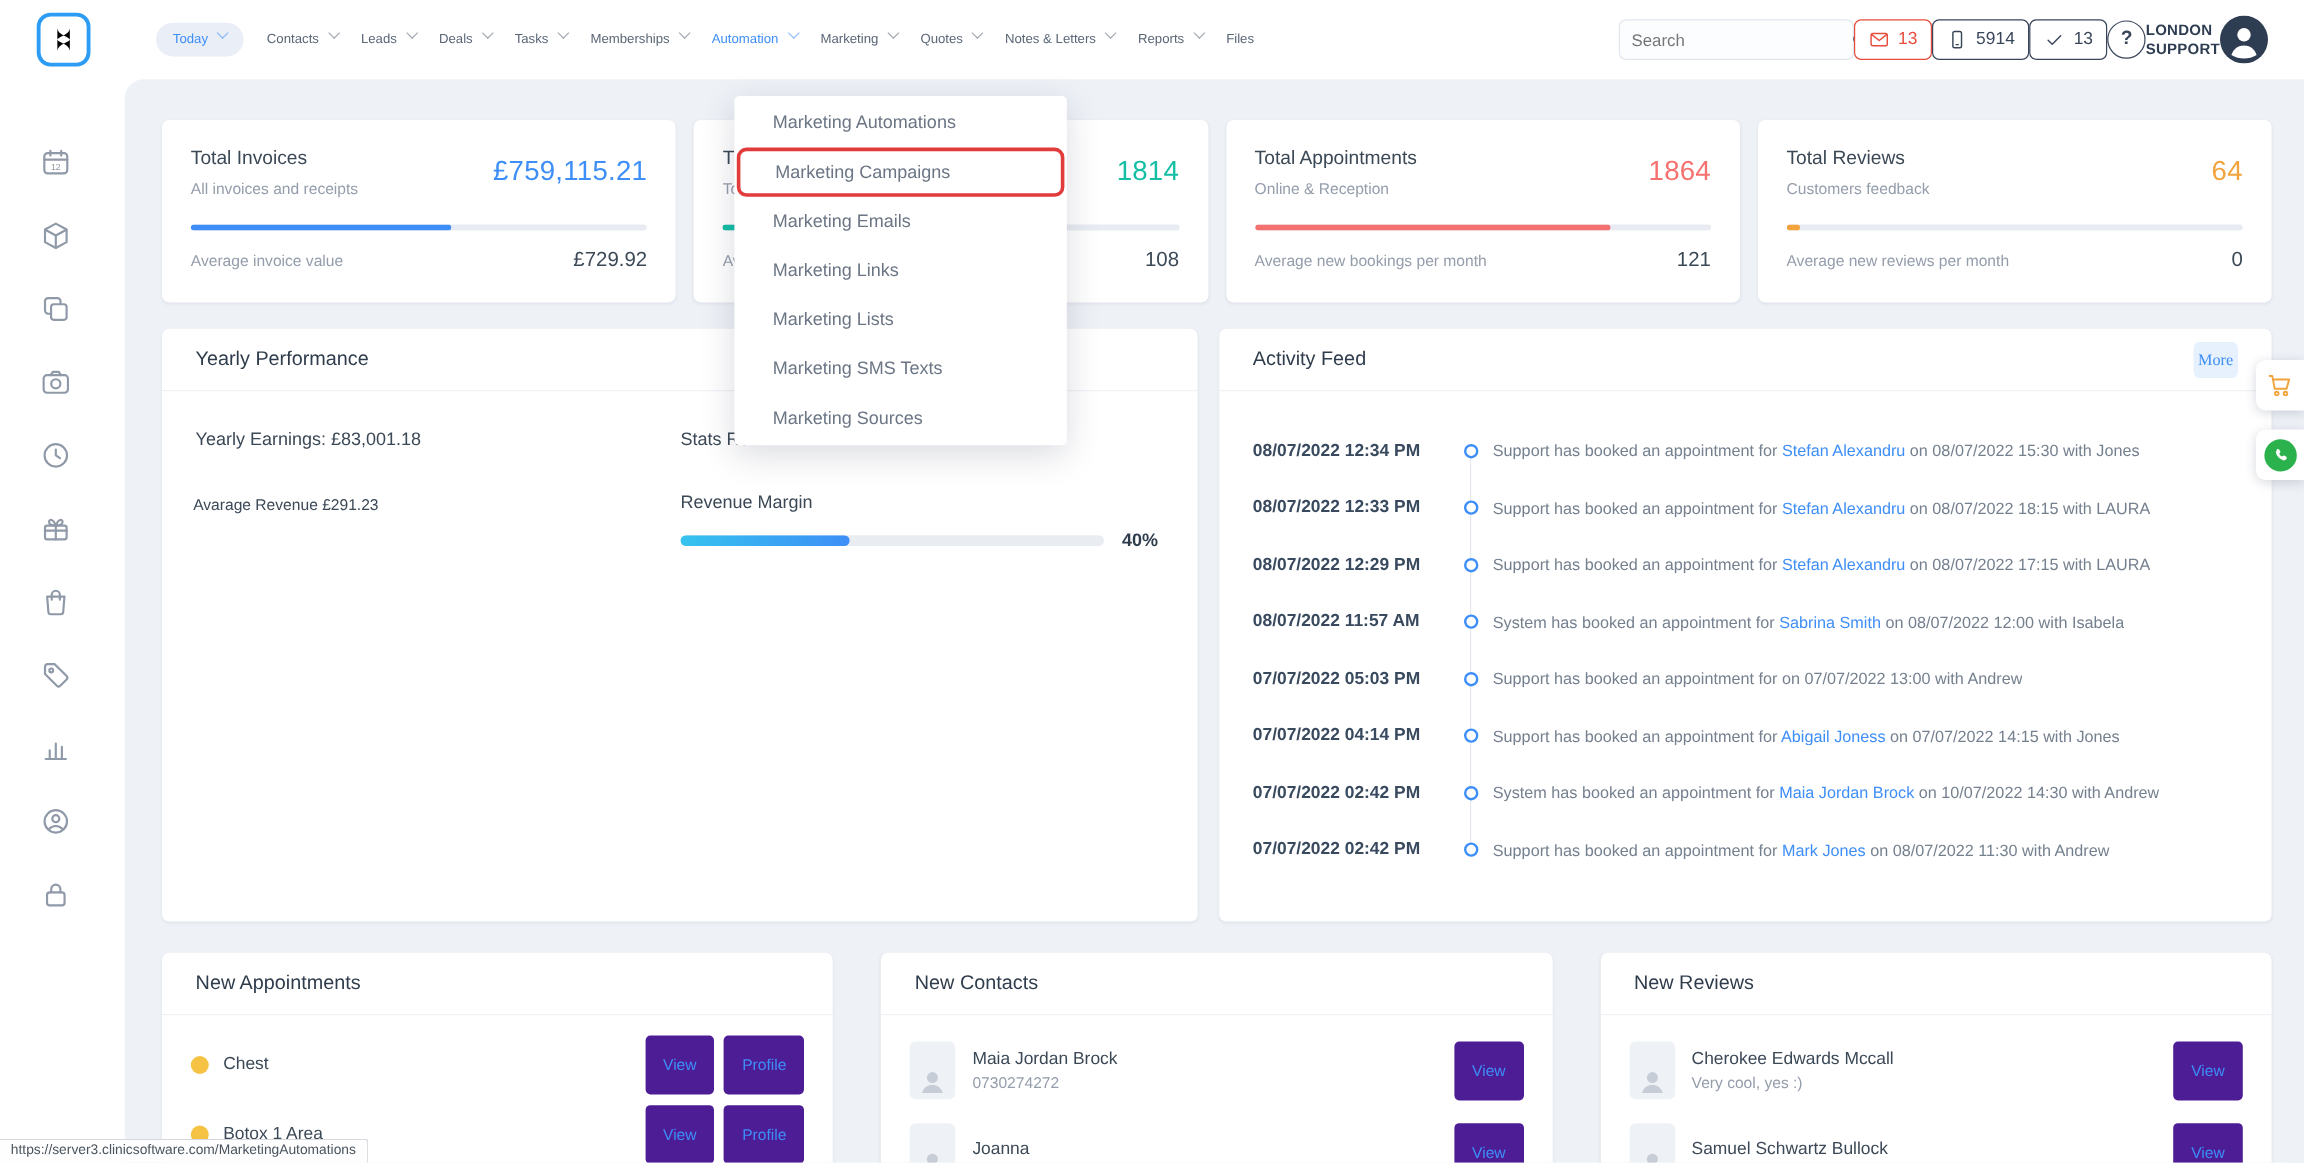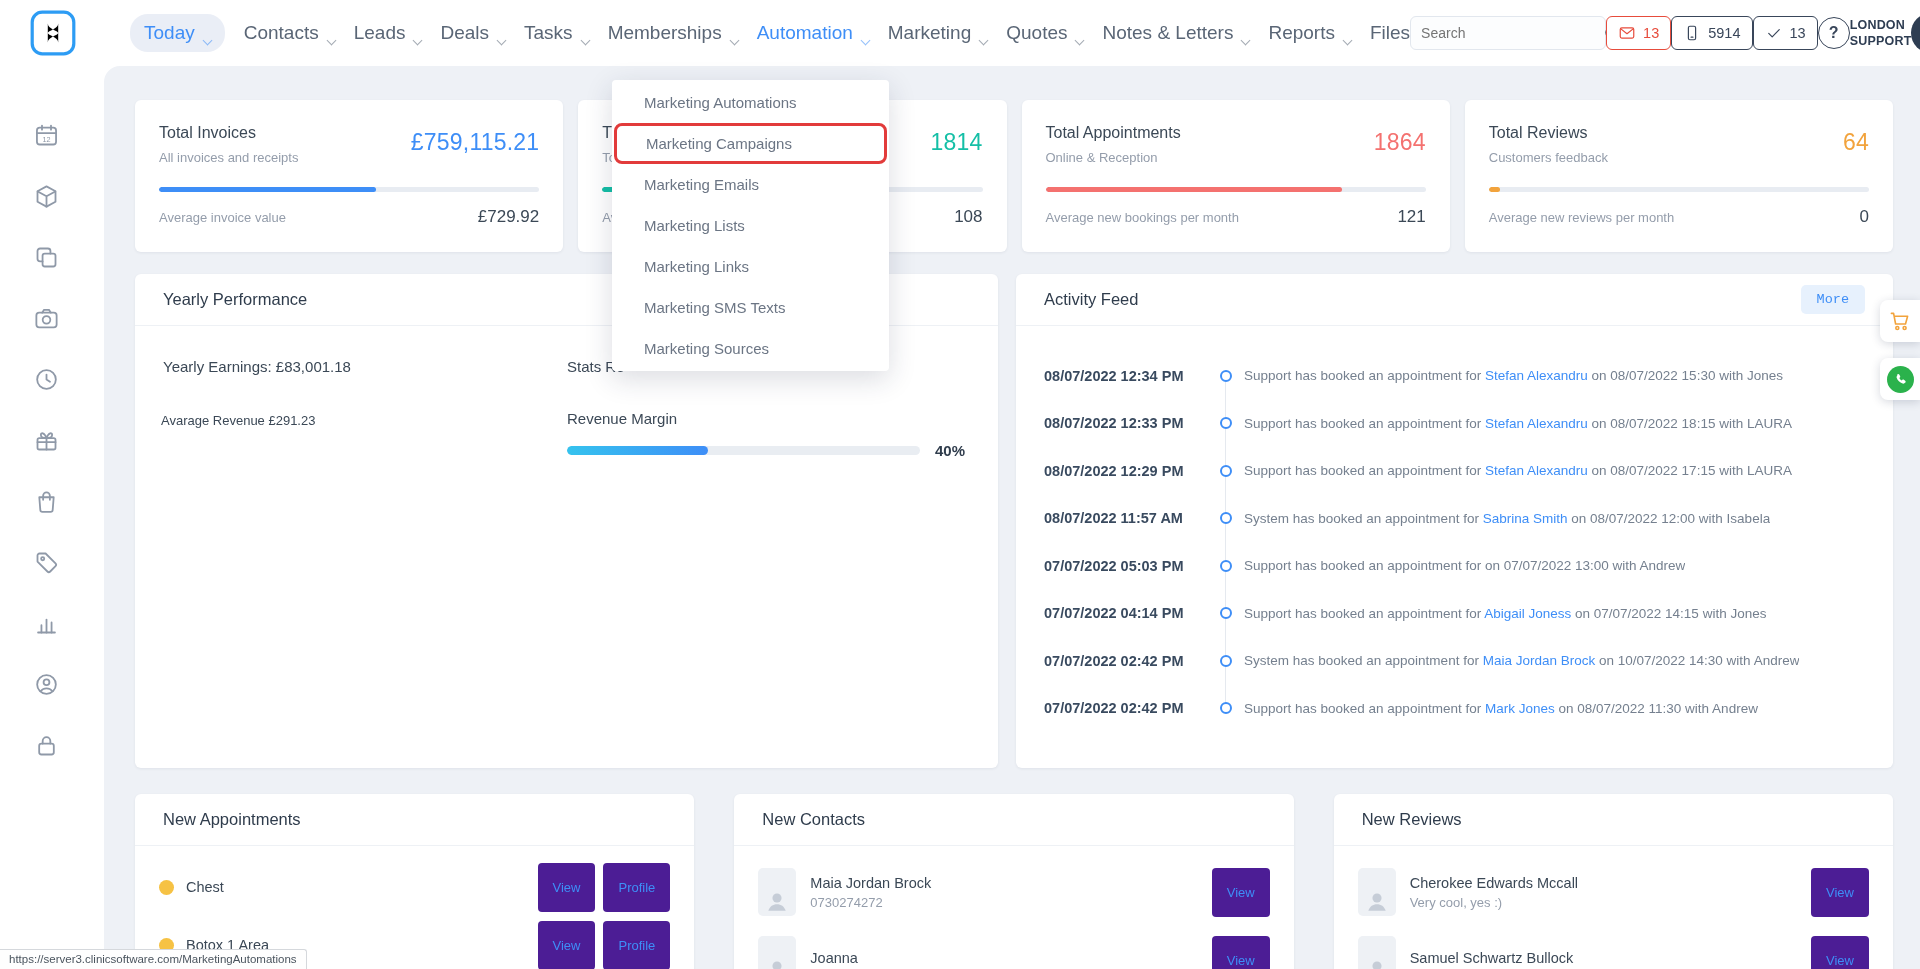--- a/index.html
+++ b/index.html
@@ -5,21 +5,21 @@
   *{box-sizing:border-box;margin:0;padding:0}
   html,body{width:1920px;height:969px;overflow:hidden}
   body{font-family:"Liberation Sans",sans-serif;background:#fff;position:relative;color:#3b4856}
   svg.ln{fill:none;stroke:currentColor;stroke-width:1.6;stroke-linecap:round;stroke-linejoin:round}
   svg.ln text{fill:currentColor;stroke:none;font-family:"Liberation Sans",sans-serif}
 
   
   .topbar{position:absolute;top:0;left:0;right:0;height:66px;background:#fff;display:flex;align-items:center;padding:0 30px;z-index:30}
   .logo{width:46px;height:46px;flex:0 0 auto;cursor:pointer;color:#2d9cf4}
   .nav{display:flex;align-items:center;gap:19px;margin-left:54px}
-  .nav-item{display:flex;align-items:flex-end;font-size:19px;color:#5a6676;cursor:pointer;white-space:nowrap;text-decoration:none}
+  .nav-item{display:flex;align-items:flex-start;font-size:11px;color:#5a6676;cursor:pointer;white-space:nowrap;text-decoration:none}
   .nav-item .chev{width:7px;height:7px;border-right:1.7px solid currentColor;border-bottom:1.7px solid currentColor;transform:rotate(45deg);display:inline-block;margin:-3px 0 0 9px;opacity:.55}
   .nav-item.active{background:#eaeef6;border-radius:18px;padding:8px 14px;color:#3e8ef7}
   .nav-item.open{color:#3e8ef7}
   .top-right{margin-left:auto;display:flex;align-items:center;}
   .search{display:flex;align-items:center;width:196px;height:34px;border:1px solid #e2e7ee;border-radius:6px;padding:0 10px;background:#fcfdfe}
   .search input{border:none;outline:none;flex:1;font-size:14px;color:#45505c;background:transparent;font-family:inherit}
   .search .mag{width:19px;height:19px;color:#3b4656;cursor:pointer;flex:0 0 auto}
   .badge{display:flex;align-items:center;gap:7px;border:1px solid #39465a;border-radius:6px;height:34px;padding:0 11px;font-size:14.5px;color:#39465a;cursor:pointer;background:#fff}
   .badge svg{width:18px;height:18px}
   .badge.red{border-color:#e74c3c;color:#e74c3c}
@@ -44,21 +44,21 @@
   .bar{height:5px;background:#e8ecf2;border-radius:3px;margin-top:22px;overflow:hidden}
   .bar-fill{height:100%;border-radius:3px}
   .f0{background:#3e8ef7}.f1{background:#14bfa6}.f2{background:#f4716f}.f3{background:#f2a33c}
   .stat-foot{display:flex;justify-content:space-between;align-items:center;margin-top:15px;font-size:13px;color:#949dab}
   .stat-foot b{color:#3b4856;font-weight:500;font-size:17px}
 
   .row2{display:grid;grid-template-columns:863px 1fr;gap:18px;margin-bottom:26px}
   .panel{height:494px;overflow:hidden}
   .panel-head{height:52px;display:flex;align-items:center;justify-content:space-between;padding:0 28px;border-bottom:1px solid #eef1f5}
   .panel-title{font-size:16.5px;color:#2f3c4c;font-weight:400}
-  .more-btn{background:#e7f1fd;color:#3e8ef7;font-size:13.5px;padding:7px 16px;border-radius:5px;border:none;cursor:pointer;font-family:Liberation Mono, monospace}
+  .more-btn{background:#e7f1fd;color:#3e8ef7;font-size:13.5px;padding:7px 4px;border-radius:5px;border:none;cursor:pointer;font-family:Liberation Serif, serif}
 
   .yearly-body{position:relative;height:442px}
   .y-earn{position:absolute;left:28px;top:32px;font-size:15px}
   .y-avg{position:absolute;left:26px;top:87px;font-size:13px}
   .y-frag{position:absolute;left:432px;top:32px;font-size:15px}
   .y-margin{position:absolute;left:432px;top:84px;font-size:15px}
   .y-barrow{display:flex;align-items:center;margin-top:15px}
   .y-bar{width:353px;height:9px;background:#e9edf2;border-radius:5px;overflow:hidden}
   .y-fill{height:100%;border-radius:5px;background:linear-gradient(90deg,#35c3ee,#3e8ef7)}
   .y-pct{font-size:15px;font-weight:700;color:#2f3c4c;margin-left:15px}
@@ -479,22 +479,22 @@
         </div>
       </div>
     </div>
   </section>
 </main>
 
 <div class="dropdown">
   <div class="dd-item">Marketing Automations</div>
   <div class="dd-item hl">Marketing Campaigns</div>
   <div class="dd-item">Marketing Emails</div>
+  <div class="dd-item">Marketing Links</div>
   <div class="dd-item">Marketing Lists</div>
-  <div class="dd-item">Marketing Links</div>
   <div class="dd-item">Marketing SMS Texts</div>
   <div class="dd-item">Marketing Sources</div>
 </div>
 
 <div class="float-tab ft-cart">
   <svg class="ln" viewBox="0 0 24 24">
       <path d="M3.4 4.4h2.2l2 10.6h9.9l2.1-7.8H6.6"></path>
       <circle cx="9.3" cy="19" r="1.5"></circle>
       <circle cx="16.6" cy="19" r="1.5"></circle>
     </svg>

